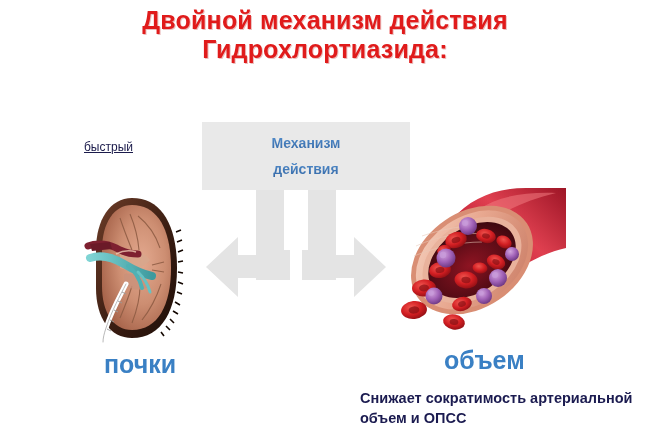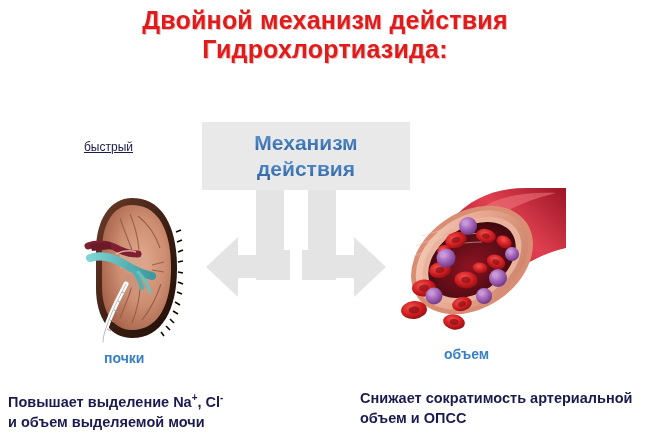--- a/index.html
+++ b/index.html
@@ -54,21 +54,21 @@
     width: 208px;
     height: 68px;
     background: #E9E9E9;
     display: flex;
     flex-direction: column;
     align-items: center;
     justify-content: center;
   }
   #mechanism-box .mline {
     font-weight: bold;
-    font-size: 21px;
+    font-size: 14px;
     line-height: 26px;
     background: linear-gradient(to bottom, #6FA4D8 0%, #4D86C4 35%, #2A5C9A 100%);
     -webkit-background-clip: text;
     background-clip: text;
     color: #35699F;
     -webkit-text-fill-color: transparent;
     text-shadow: none;
   }
 
   
@@ -80,21 +80,21 @@
     white-space: nowrap;
     text-decoration: underline;
   }
   #label-fast { left: 84px; top: 140px; }
   #label-delayed { left: 484px; top: 140px; }
 
   
   .organ-label {
     position: absolute;
     font-weight: bold;
-    font-size: 14px;
+    font-size: 25px;
     color: #3A80C4;
     white-space: nowrap;
   }
   #label-kidneys { left: 104px; top: 350px; }
   #label-vessels { left: 444px; top: 346px; }
 
   
   .desc {
     position: absolute;
     color: #1B1B50;
@@ -351,23 +351,19 @@
       <g>
         <ellipse cx="54" cy="138" rx="11" ry="7.5" fill="url(#rbcGrad)" transform="rotate(10 54 138)"></ellipse>
         <ellipse cx="54" cy="138" rx="4.4" ry="3" fill="#8C1014" opacity="0.75" transform="rotate(10 54 138)"></ellipse>
       </g>
     </svg>
   </div>
 
   <div class="organ-label" id="label-kidneys">почки</div>
   <div class="organ-label" id="label-vessels">объем</div>
 
-  <div class="desc" id="desc-left">
-    <div><span>Повышает  выделение Na</span><sup>+</sup><span>, Cl</span><sup>-</sup></div>
-    <div>и объем выделяемой мочи</div>
-  </div>
 
   <div class="desc" id="desc-right">
     <div>Снижает сократимость артериальной</div>
     <div>объем и ОПСС</div>
   </div>
 
 </div>
 
 </body></html>

